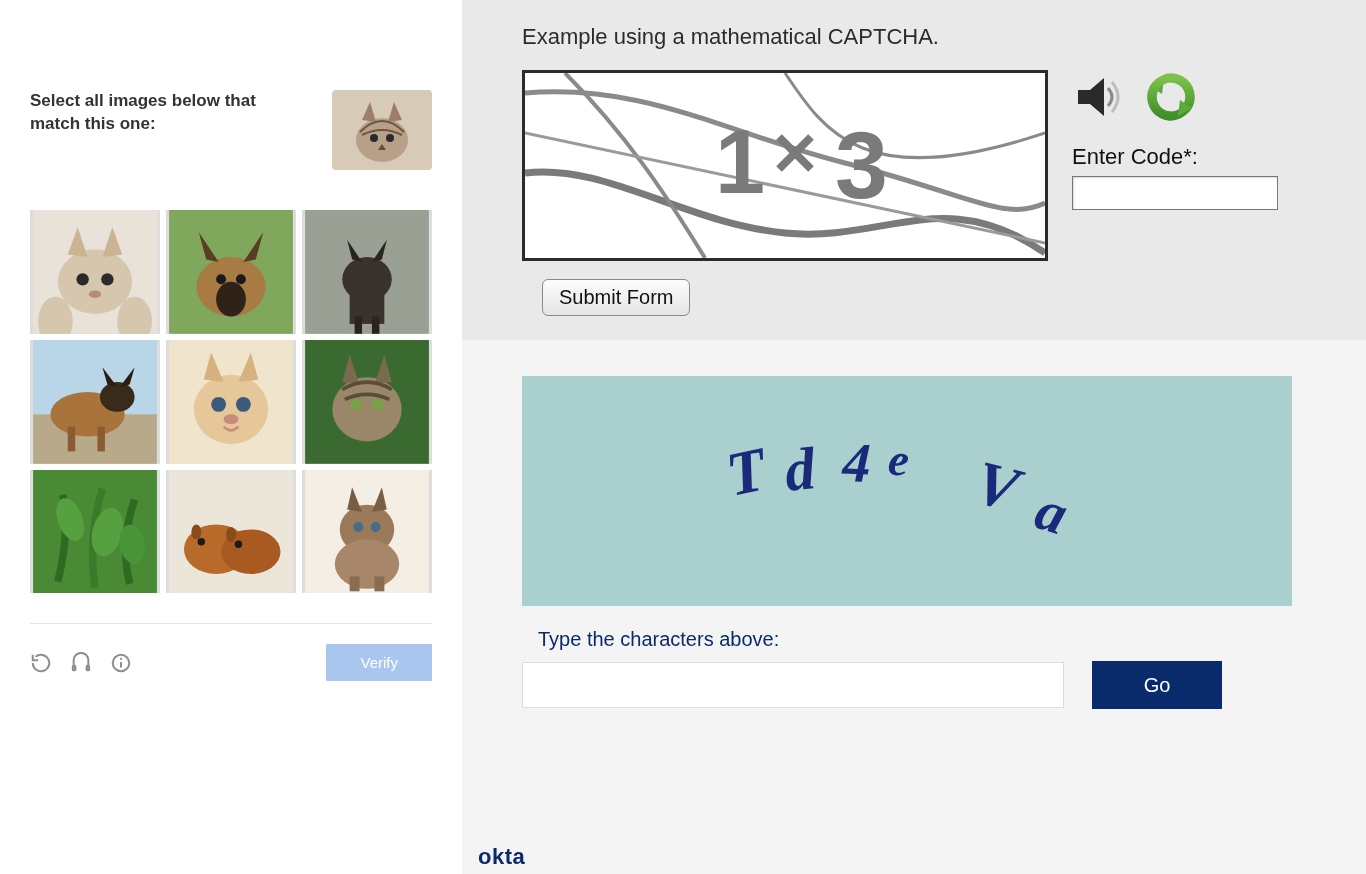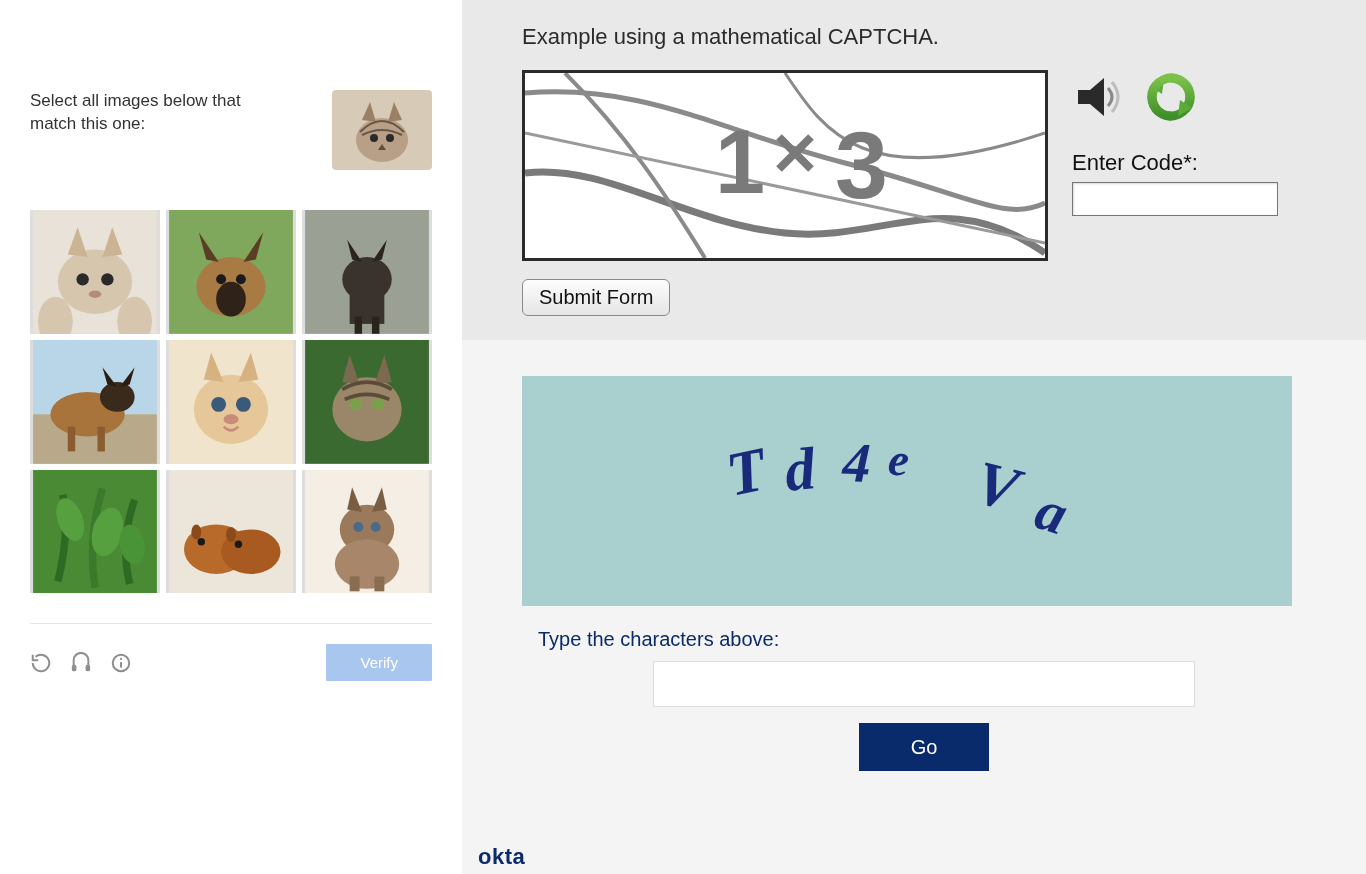--- a/index.html
+++ b/index.html
@@ -29,20 +29,21 @@
     display: flex;
     align-items: flex-start;
     justify-content: space-between;
     margin-bottom: 40px;
   }
   .left .prompt-text {
     font-size: 17px;
     color: #333;
     max-width: 230px;
     line-height: 1.35;
+    font-weight: bold;
   }
   .left .ref-img {
     width: 100px;
     height: 80px;
     border-radius: 4px;
     overflow: hidden;
   }
   .grid {
     display: grid;
     grid-template-columns: repeat(3, 1fr);
@@ -141,38 +142,39 @@
     width: 54px;
     height: 54px;
     cursor: pointer;
     display: inline-flex;
     align-items: center;
     justify-content: center;
   }
   .enter-code-label {
     font-size: 22px;
     color: #111;
-    margin-top: 20px;
+    margin-top: 14px;
   }
   .code-input {
     width: 200px;
     height: 30px;
     border: 1px solid #777;
     background: #fff;
     box-shadow: inset 1px 1px 2px rgba(0,0,0,0.15);
   }
   .submit-form-btn {
     margin-top: 18px;
     background: linear-gradient(#fdfdfd, #e5e5e5);
     border: 1px solid #8a8a8a;
     border-radius: 6px;
     padding: 6px 16px;
     font-size: 20px;
     color: #111;
     cursor: pointer;
+    margin-left: 20px;
   }
 
   
   .text-captcha {
     flex: 1;
     background: #f4f4f4;
     padding: 36px 40px 28px 60px;
     box-sizing: border-box;
     position: relative;
   }
@@ -186,23 +188,22 @@
     overflow: hidden;
   }
   .text-captcha .canvas svg { width: 100%; height: 100%; }
   .text-captcha .label {
     color: #0a2b6b;
     font-size: 20px;
     margin: 22px 0 10px 16px;
   }
   .text-captcha .input-row {
     display: flex;
-    gap: 16px;
-    align-items: center;
-    flex-direction: column;
+    gap: 28px;
+    align-items: center;
   }
   .text-captcha input[type=text] {
     width: 520px;
     height: 44px;
     border: 1px solid #ddd;
     background: #fff;
     font-size: 18px;
     padding: 0 10px;
   }
   .go-btn {

